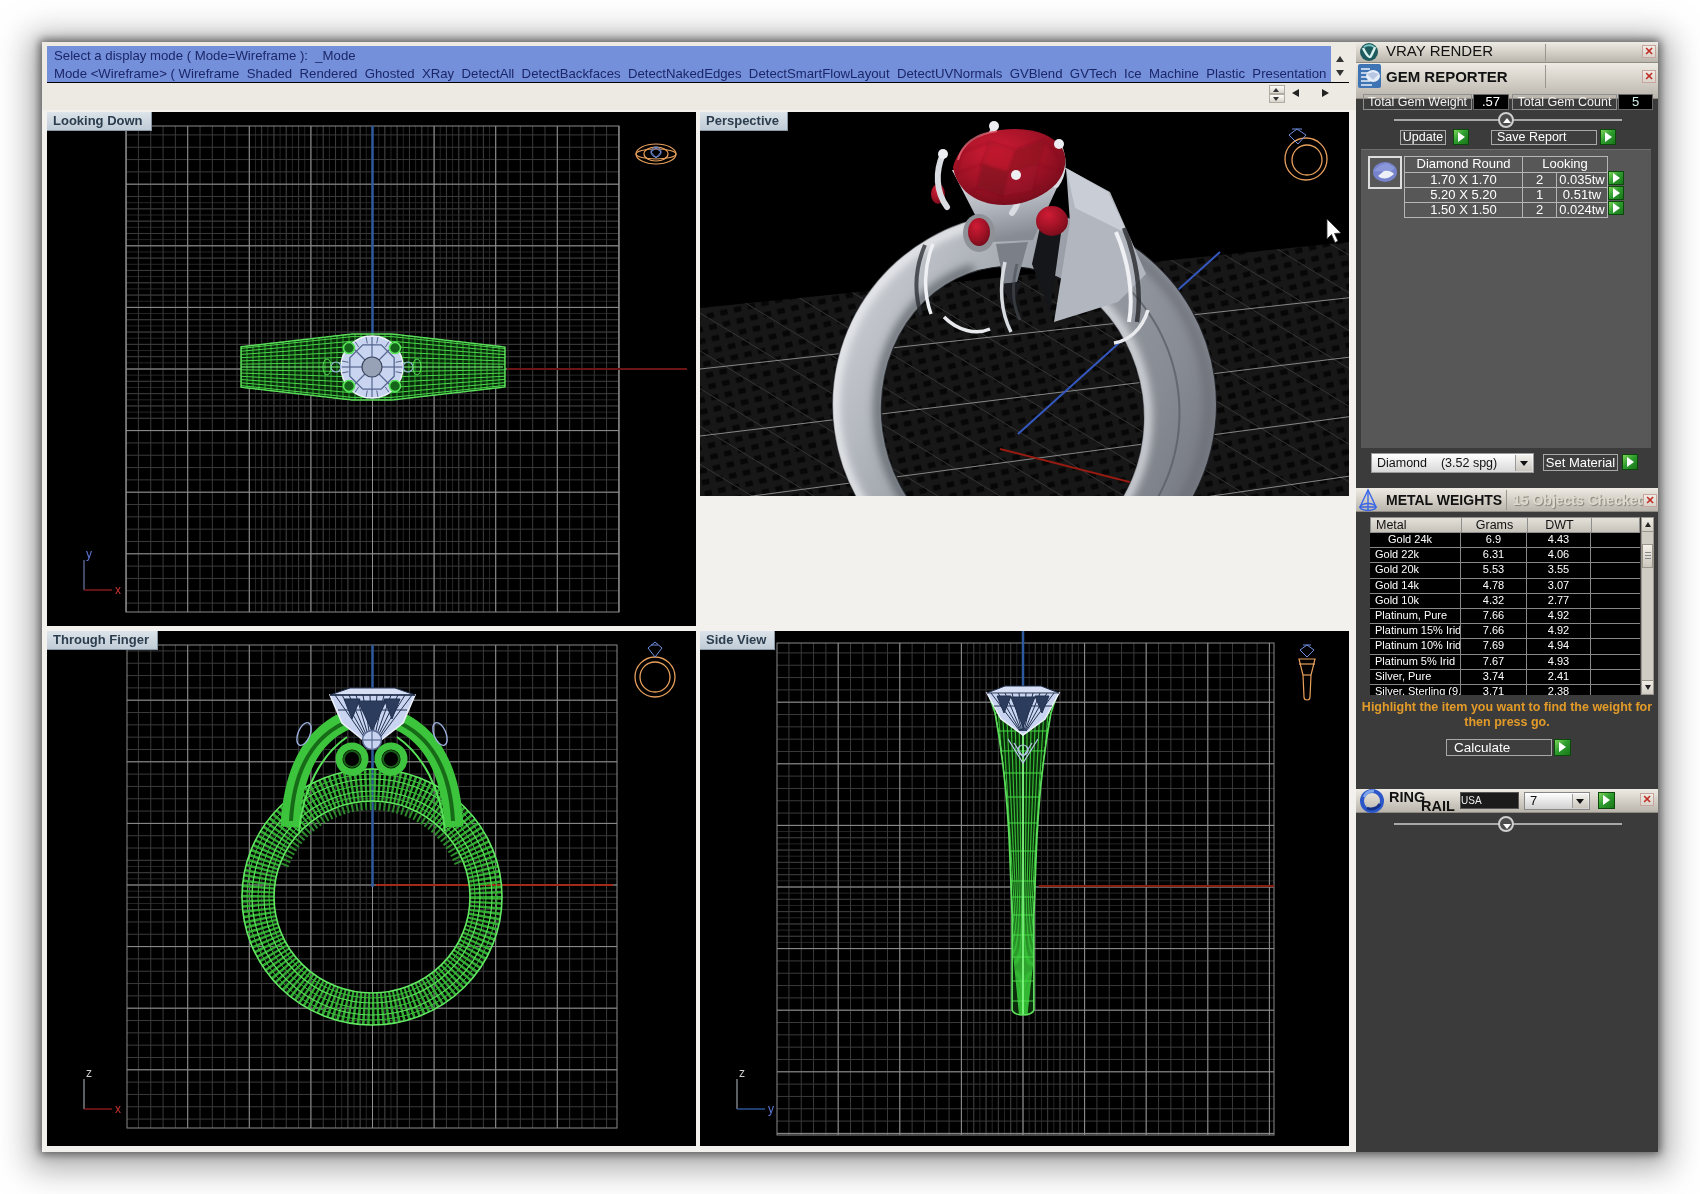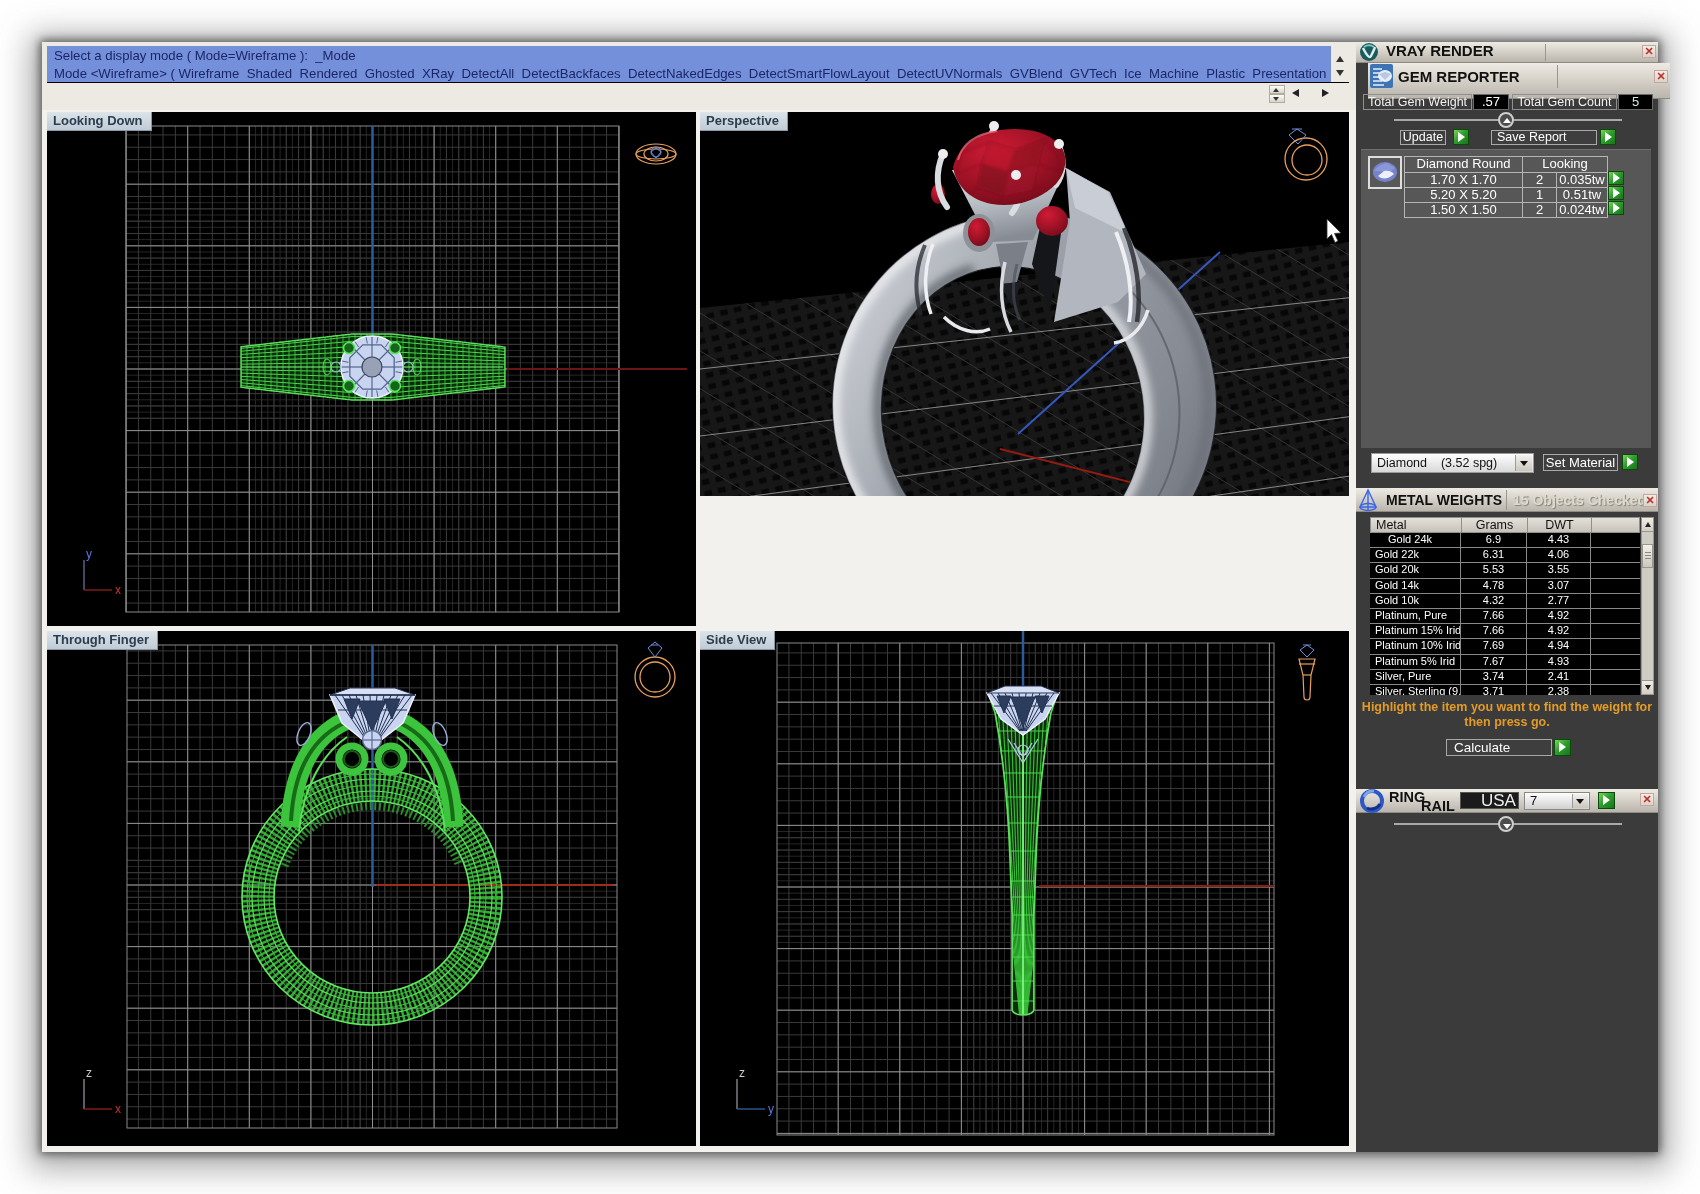--- a/index.html
+++ b/index.html
@@ -861,25 +861,25 @@
         <text x="68" y="482" fill="#5f77d8" font-size="12">y</text>
       </svg>
     </div>
     <div id="panel">
       <div style="position:absolute;left:0;top:0px;width:302px;height:21px;background:linear-gradient(#eeebe4,#cfcbc2 60%,#b9b5ac);border-bottom:1px solid #8f8b82;box-sizing:border-box">
         <svg width="22" height="21" style="position:absolute;left:2px;top:0">
           <circle cx="11" cy="10" r="9" fill="#1d5a5e"></circle>
           <path d="M5,6 Q11,18 13,14 Q16,8 17,5" stroke="#d8f0ee" stroke-width="2.4" fill="none"></path>
           <path d="M6,5 a9,9 0 0,1 10,0" stroke="#7ac8c4" stroke-width="2" fill="none"></path>
         </svg>
-        <div style="position:absolute;left:30px;top:0px;font-size:15px;font-weight:bold;color:#111">VRAY RENDER</div>
+        <div style="position:absolute;left:30px;top:0px;font-size:15px;font-weight:normal;color:#111">VRAY RENDER</div>
         <div style="position:absolute;left:189px;top:2px;width:1px;height:17px;background:#9a968c"></div>
         <div style="position:absolute;left:286px;top:3px;width:14px;height:13px;background:linear-gradient(#efece5,#d8d4cb);border:1px solid #caa5a0;box-sizing:border-box;color:#c03028;font-size:11px;line-height:11px;text-align:center;font-weight:bold">✕</div>
       </div>
-      <div style="position:absolute;left:12px;top:21px;width:302px;height:36px;background:linear-gradient(#eeebe4,#cfcbc2 60%,#b9b5ac);border-bottom:1px solid #8f8b82;box-sizing:border-box">
+      <div style="position:absolute;left:0;top:21px;width:302px;height:36px;background:linear-gradient(#eeebe4,#cfcbc2 60%,#b9b5ac);border-bottom:1px solid #8f8b82;box-sizing:border-box">
         <svg width="24" height="25" style="position:absolute;left:2px;top:1px">
           <rect width="23" height="24" rx="2" fill="#3e74b4"></rect>
           <g stroke="#dce8f4" stroke-width="1.6">
             <line x1="3" y1="5" x2="12" y2="5"></line>
             <line x1="3" y1="9" x2="10" y2="9"></line>
             <line x1="3" y1="13" x2="9" y2="13"></line>
             <line x1="3" y1="17" x2="12" y2="17"></line>
             <line x1="3" y1="21" x2="14" y2="21"></line>
           </g>
           <ellipse cx="15" cy="12" rx="7" ry="6" fill="#e8eef8"></ellipse>
@@ -1054,21 +1054,21 @@
         <span style="position:absolute;left:4px;top:2px;width:0;height:0;border-left:7px solid #fff;border-top:5px solid transparent;border-bottom:5px solid transparent"></span>
       </div>
       <div style="position:absolute;left:0;top:747px;width:302px;height:24px;background:linear-gradient(#eeebe4,#cfcbc2 60%,#b9b5ac);border-bottom:1px solid #8f8b82;box-sizing:border-box">
         <svg width="26" height="24" style="position:absolute;left:3px;top:0">
           <circle cx="13" cy="12" r="10" fill="none" stroke="#2b57c8" stroke-width="4"></circle>
           <path d="M5,8 a10,10 0 0,1 10,-6" fill="none" stroke="#7fa4e8" stroke-width="3"></path>
           <path d="M8,19 a10,10 0 0,0 13,-4" fill="none" stroke="#12308a" stroke-width="3"></path>
         </svg>
         <div style="position:absolute;left:33px;top:0px;font-size:14.5px;font-weight:bold;color:#111">RING</div>
         <div style="position:absolute;left:65px;top:9px;font-size:14.5px;font-weight:bold;color:#111">RAIL</div>
-        <div style="position:absolute;left:104px;top:3px;width:59px;height:17px;background:#1b1b1b;border:1px solid #555;box-sizing:border-box;color:#eee;font-size:17px;line-height:15px;padding-left:20px">USA</div>
+        <div style="position:absolute;left:104px;top:3px;width:59px;height:17px;background:#1b1b1b;border:1px solid #555;box-sizing:border-box;color:#eee;font-size:10px;line-height:15px;padding-left:0">USA</div>
         <div style="position:absolute;left:168px;top:3px;width:66px;height:18px;background:linear-gradient(#fff,#d0d0d0);border:1px solid #888;box-sizing:border-box;color:#111;font-size:13px;line-height:16px;padding-left:5px">7<span style="position:absolute;right:1px;top:1px;width:15px;height:14px;background:linear-gradient(#f4f2ee,#cac6bd);border-left:1px solid #9a9a9a">
             <span style="position:absolute;left:3px;top:5px;width:0;height:0;border-top:5px solid #111;border-left:4px solid transparent;border-right:4px solid transparent"></span>
           </span></div>
         <div style="position:absolute;left:242px;top:3px;width:17px;height:17px;background:linear-gradient(135deg,#7ed55a,#2f9e2f 45%,#187518);border:1px solid #0c4a0c;box-sizing:border-box">
           <span style="position:absolute;left:4px;top:2px;width:0;height:0;border-left:7px solid #fff;border-top:5px solid transparent;border-bottom:5px solid transparent"></span>
         </div>
         <div style="position:absolute;left:284px;top:4px;width:14px;height:13px;background:linear-gradient(#efece5,#d8d4cb);border:1px solid #caa5a0;box-sizing:border-box;color:#c03028;font-size:11px;line-height:11px;text-align:center;font-weight:bold">✕</div>
       </div>
       <div style="position:absolute;left:38px;top:781px;width:228px;height:2px;background:#a8a8a8"></div>
       <div style="position:absolute;left:142px;top:774px;width:16px;height:16px;border-radius:50%;background:#4c4c4c;border:2px solid #cfcfcf;box-sizing:border-box">

